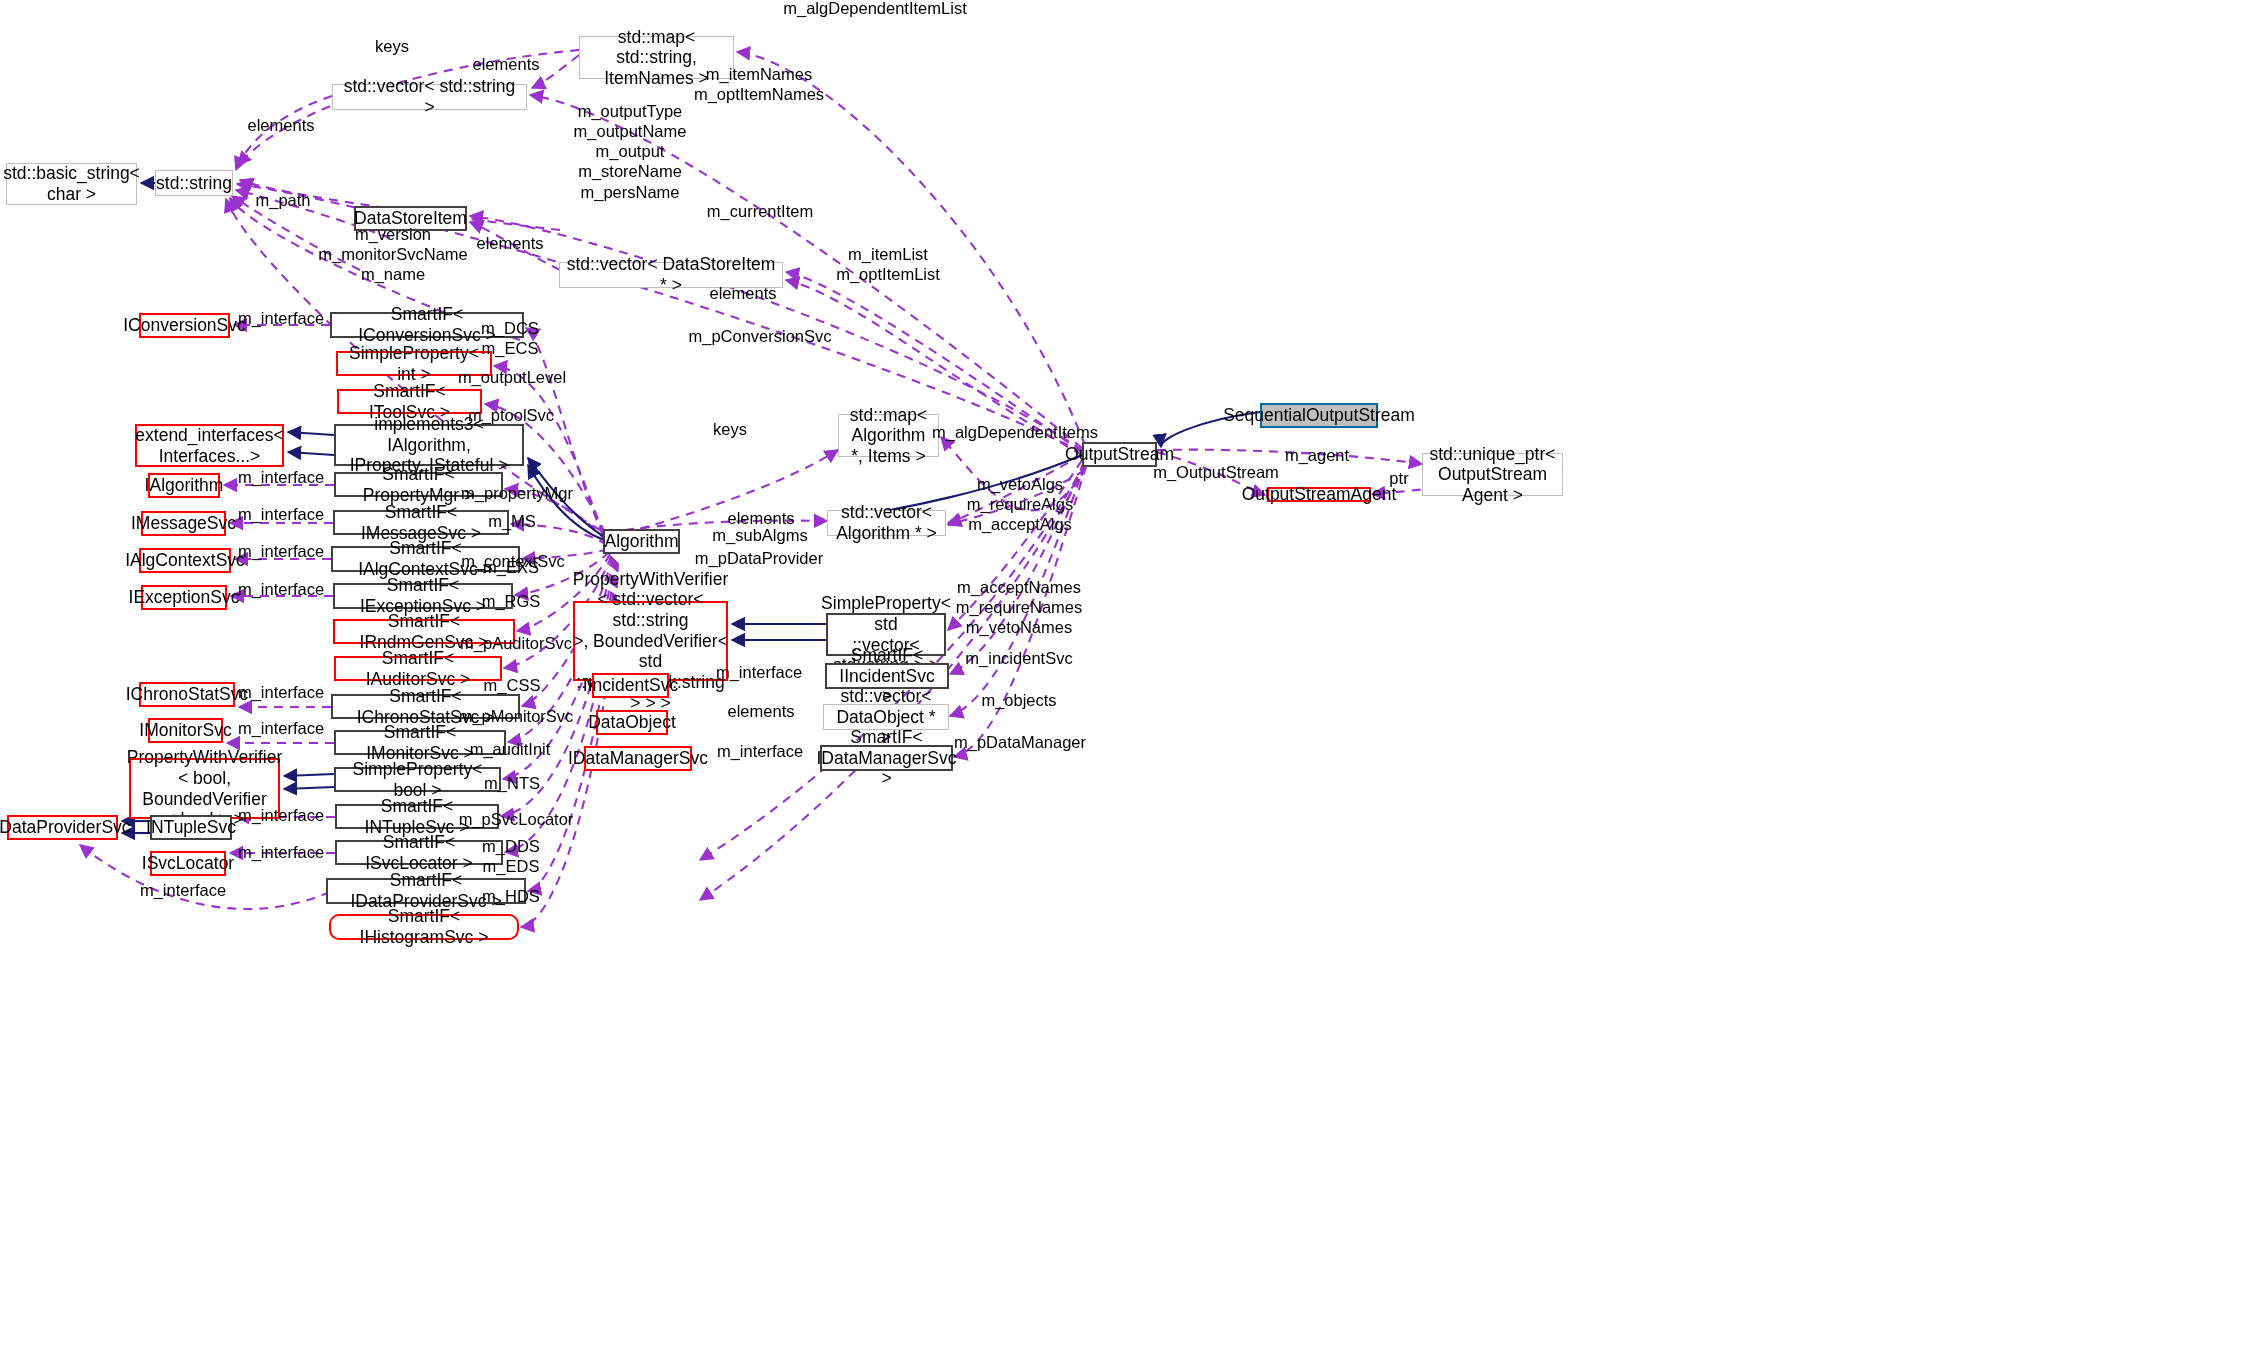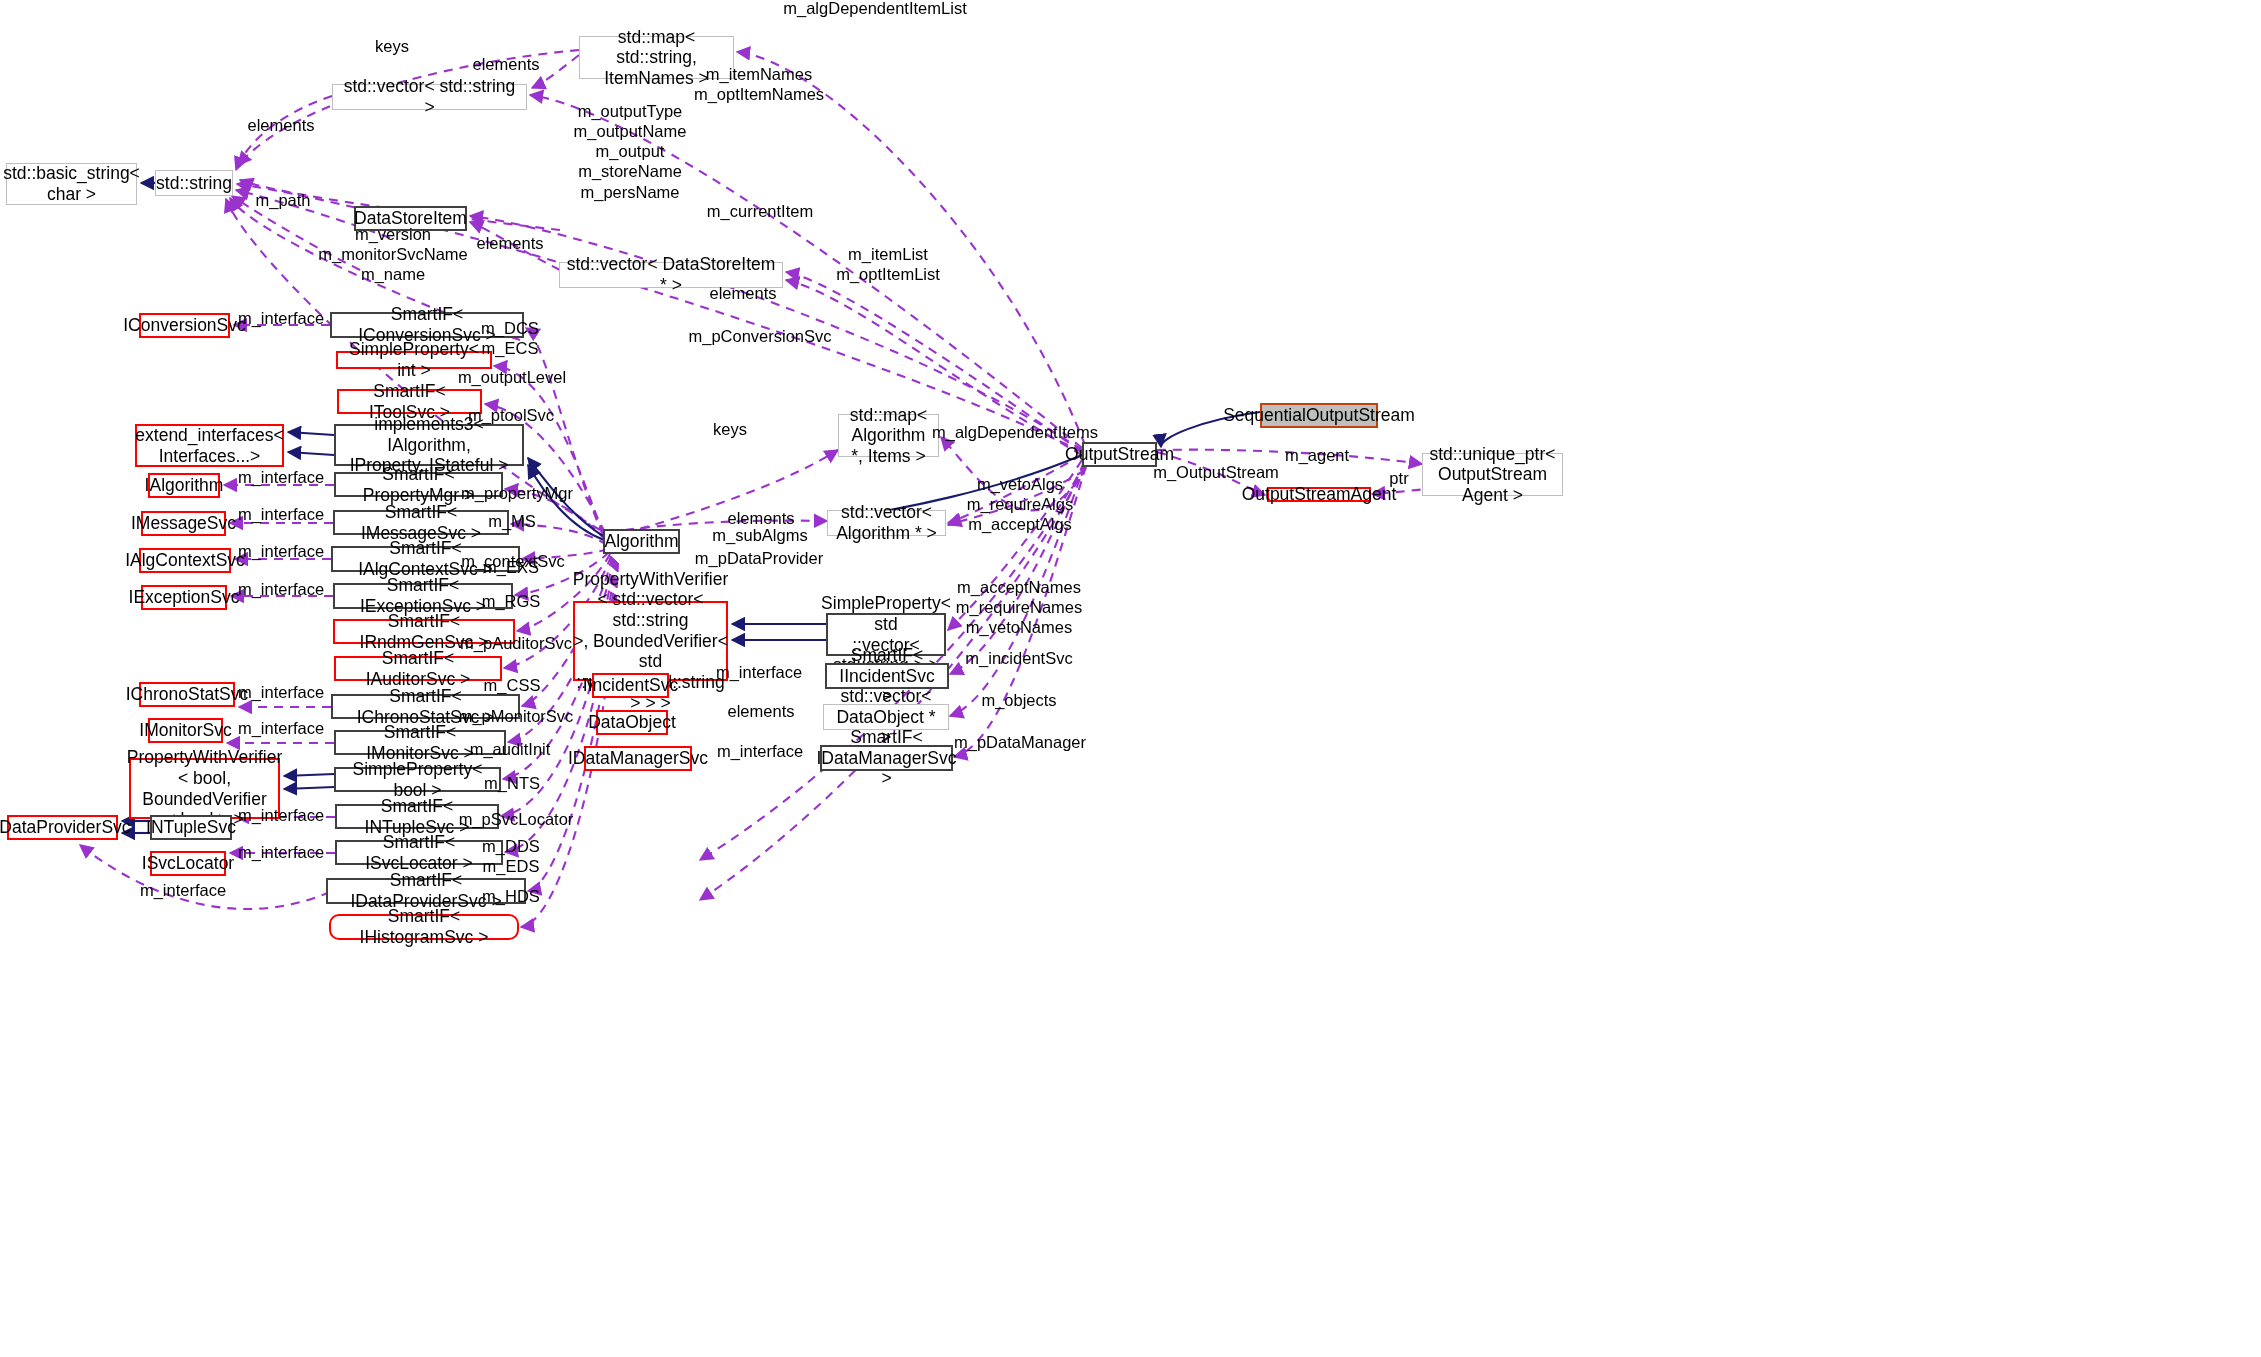--- a/index.html
+++ b/index.html
@@ -20,21 +20,21 @@
     line-height:1.18;
     color:#000000;
     background:#ffffff;
     white-space:pre-line;
     padding:2px 6px;
     z-index:5;
   }
   .n-red{border:2px solid #ff0000;}
   .n-dark{border:2px solid #404040;}
   .n-grey{border:1.5px solid #bfbfbf;}
-  .n-focus{border:2px solid #c2410c;background:#bfbfbf;}
+  .n-focus{border:2px solid #0369a1;background:#bfbfbf;}
   .elabel{
     position:absolute;
     font-size:16.5px;
     line-height:1.22;
     color:#000000;
     white-space:pre-line;
     text-align:center;
     transform:translate(-50%,-50%);
     z-index:6;
     pointer-events:none;
@@ -146,21 +146,21 @@
       <div class="node n-grey" style="left: 6px; top: 163px; width: 131px; height: 42px;">std::basic_string&lt;
 char &gt;</div>
       <div class="node n-grey" style="left: 155px; top: 170px; width: 78px; height: 26px;">std::string</div>
       <div class="node n-grey" style="left: 332px; top: 84px; width: 195px; height: 26px;">std::vector&lt; std::string &gt;</div>
       <div class="node n-grey" style="left: 579px; top: 36px; width: 155px; height: 43px;">std::map&lt; std::string,
 ItemNames &gt;</div>
       <div class="node n-dark" style="left: 354px; top: 206px; width: 113px; height: 25px;">DataStoreItem</div>
       <div class="node n-grey" style="left: 559px; top: 262px; width: 224px; height: 26px;">std::vector&lt; DataStoreItem * &gt;</div>
       <div class="node n-red" style="left: 139px; top: 313px; width: 91px; height: 25px;">IConversionSvc</div>
       <div class="node n-dark" style="left: 330px; top: 312px; width: 194px; height: 26px;">SmartIF&lt; IConversionSvc &gt;</div>
-      <div class="node n-red" style="left: 336px; top: 351px; width: 156px; height: 18px;">SimpleProperty&lt; int &gt;</div>
+      <div class="node n-red" style="left: 336px; top: 351px; width: 156px; height: 25px;">SimpleProperty&lt; int &gt;</div>
       <div class="node n-red" style="left: 337px; top: 389px; width: 145px; height: 25px;">SmartIF&lt; IToolSvc &gt;</div>
       <div class="node n-red" style="left: 135px; top: 424px; width: 149px; height: 43px;">extend_interfaces&lt;
 Interfaces...&gt;</div>
       <div class="node n-dark" style="left: 334px; top: 424px; width: 190px; height: 42px;">implements3&lt; IAlgorithm,
 IProperty, IStateful &gt;</div>
       <div class="node n-red" style="left: 148px; top: 473px; width: 72px; height: 25px;">IAlgorithm</div>
       <div class="node n-dark" style="left: 334px; top: 472px; width: 169px; height: 25px;">SmartIF&lt; PropertyMgr &gt;</div>
       <div class="node n-red" style="left: 141px; top: 511px; width: 85px; height: 25px;">IMessageSvc</div>
       <div class="node n-dark" style="left: 333px; top: 510px; width: 176px; height: 25px;">SmartIF&lt; IMessageSvc &gt;</div>
       <div class="node n-red" style="left: 139px; top: 548px; width: 92px; height: 25px;">IAlgContextSvc</div>

